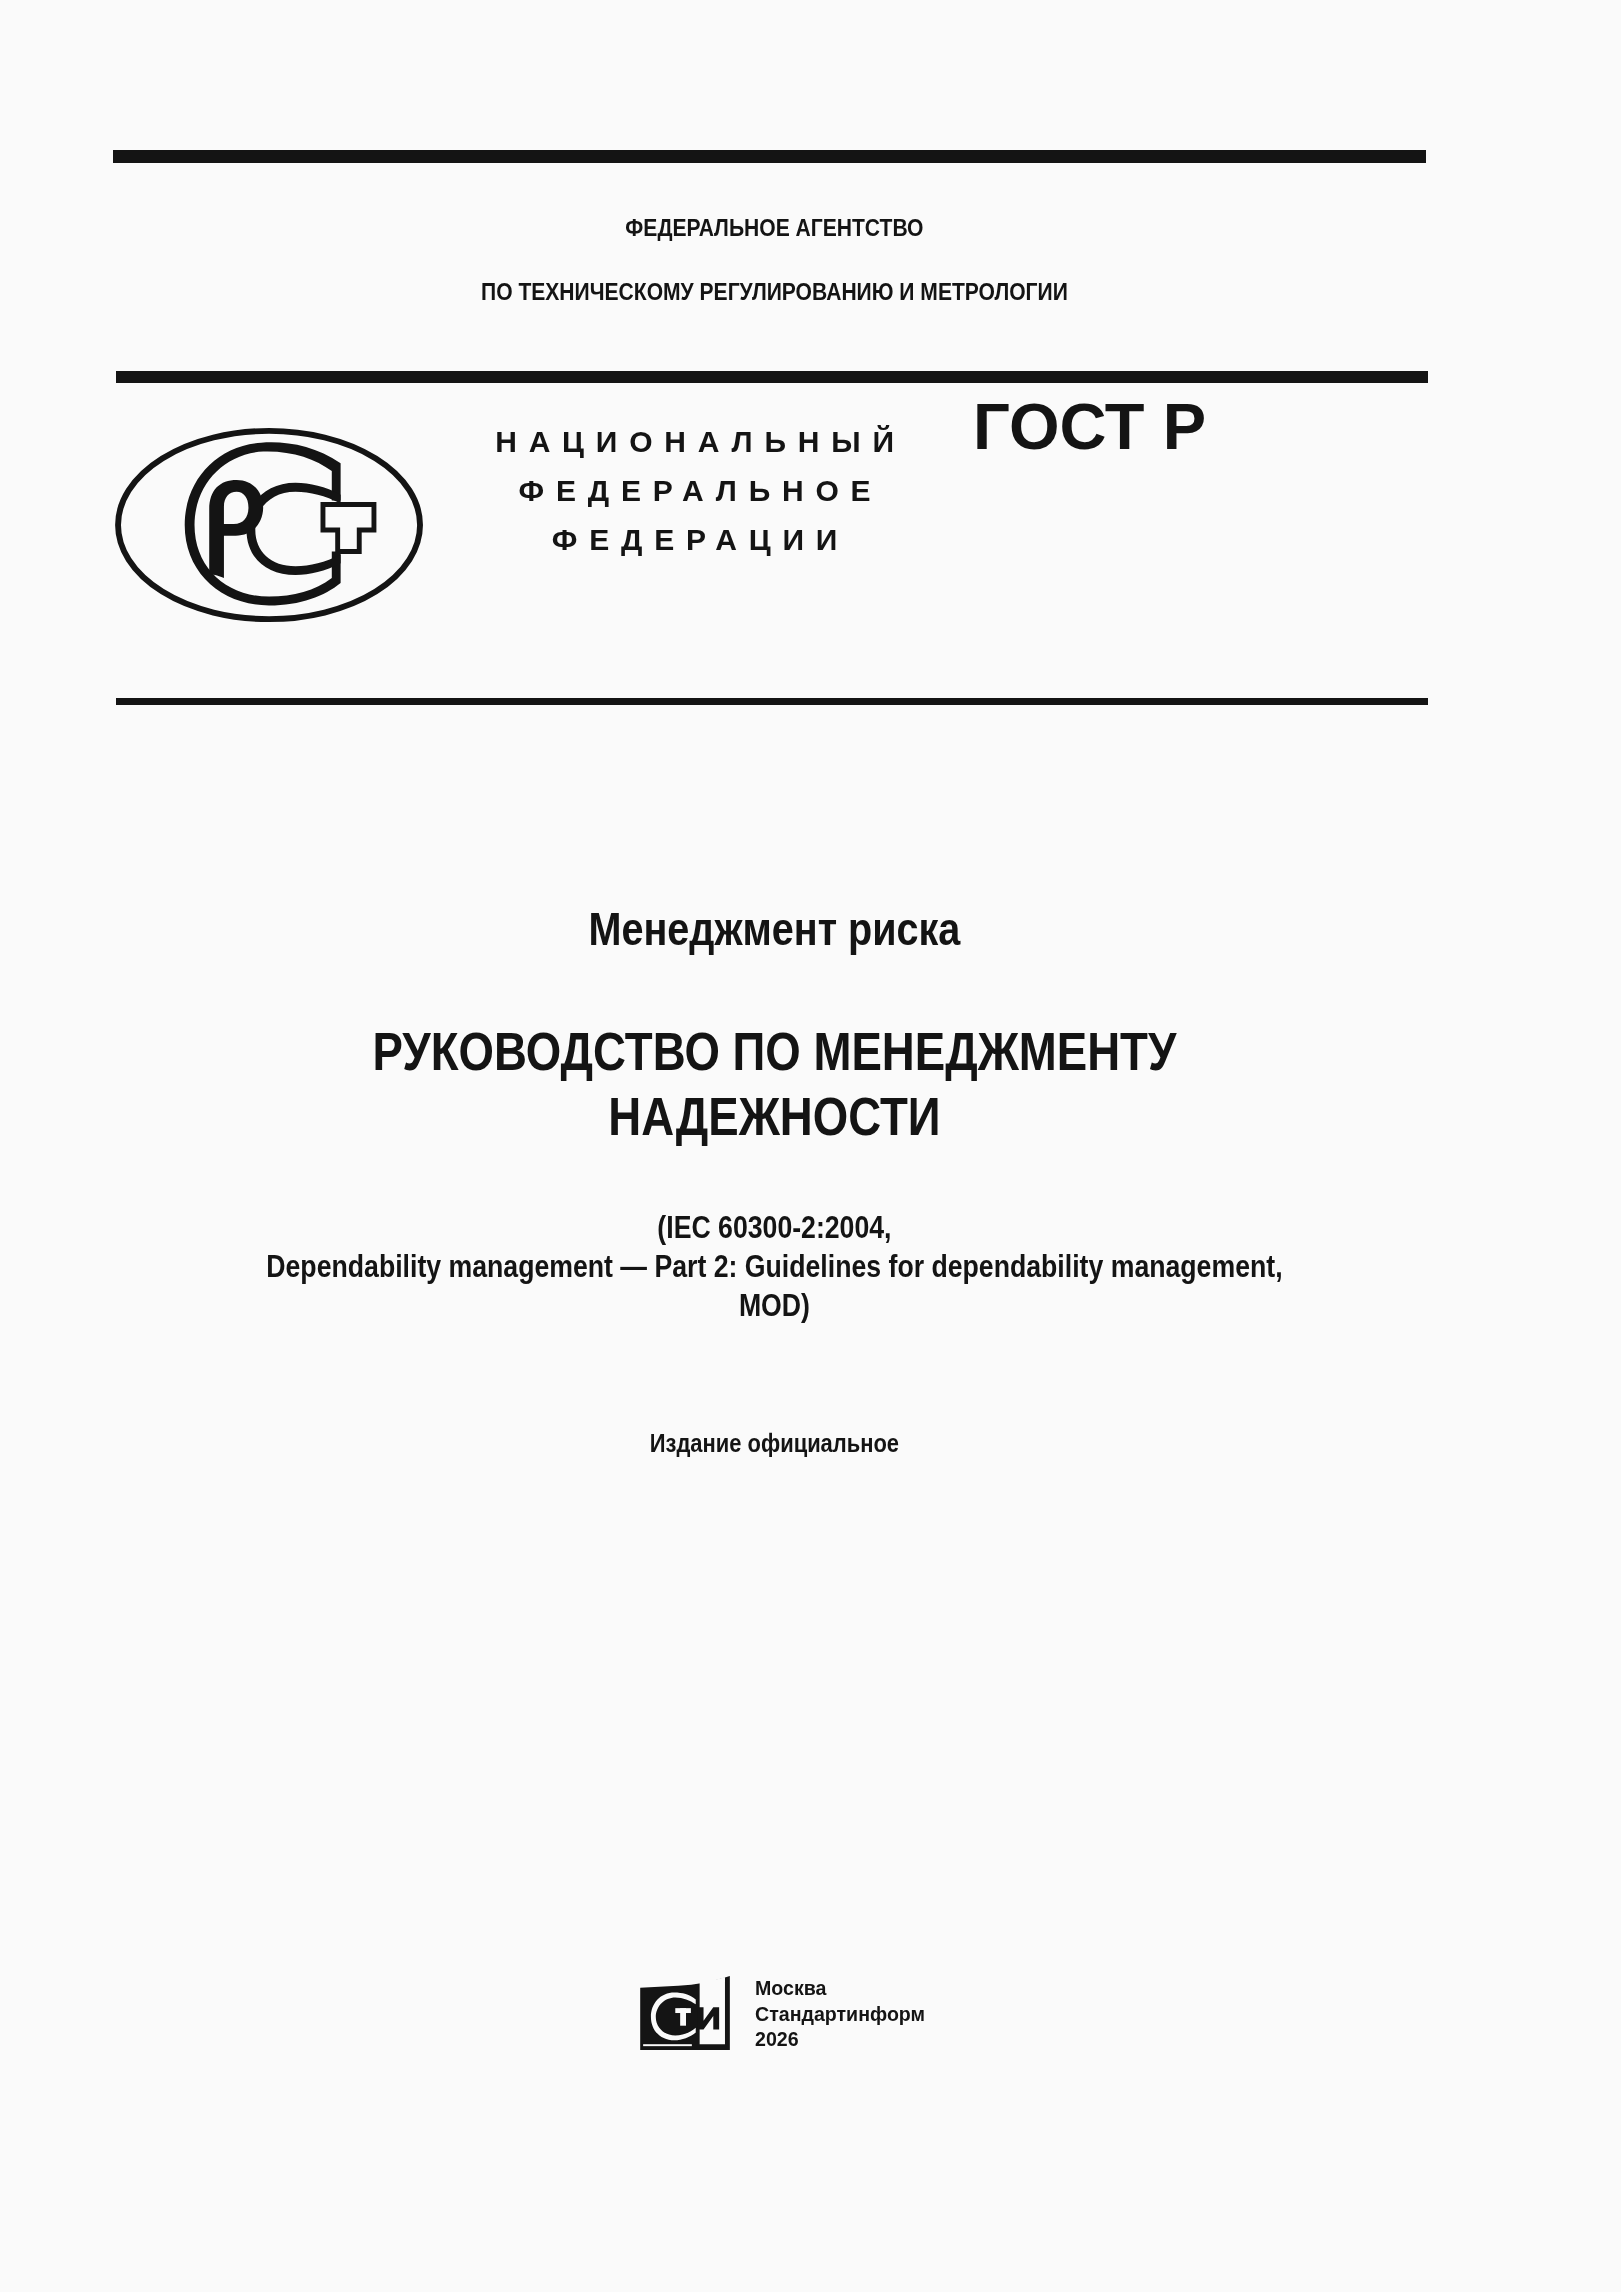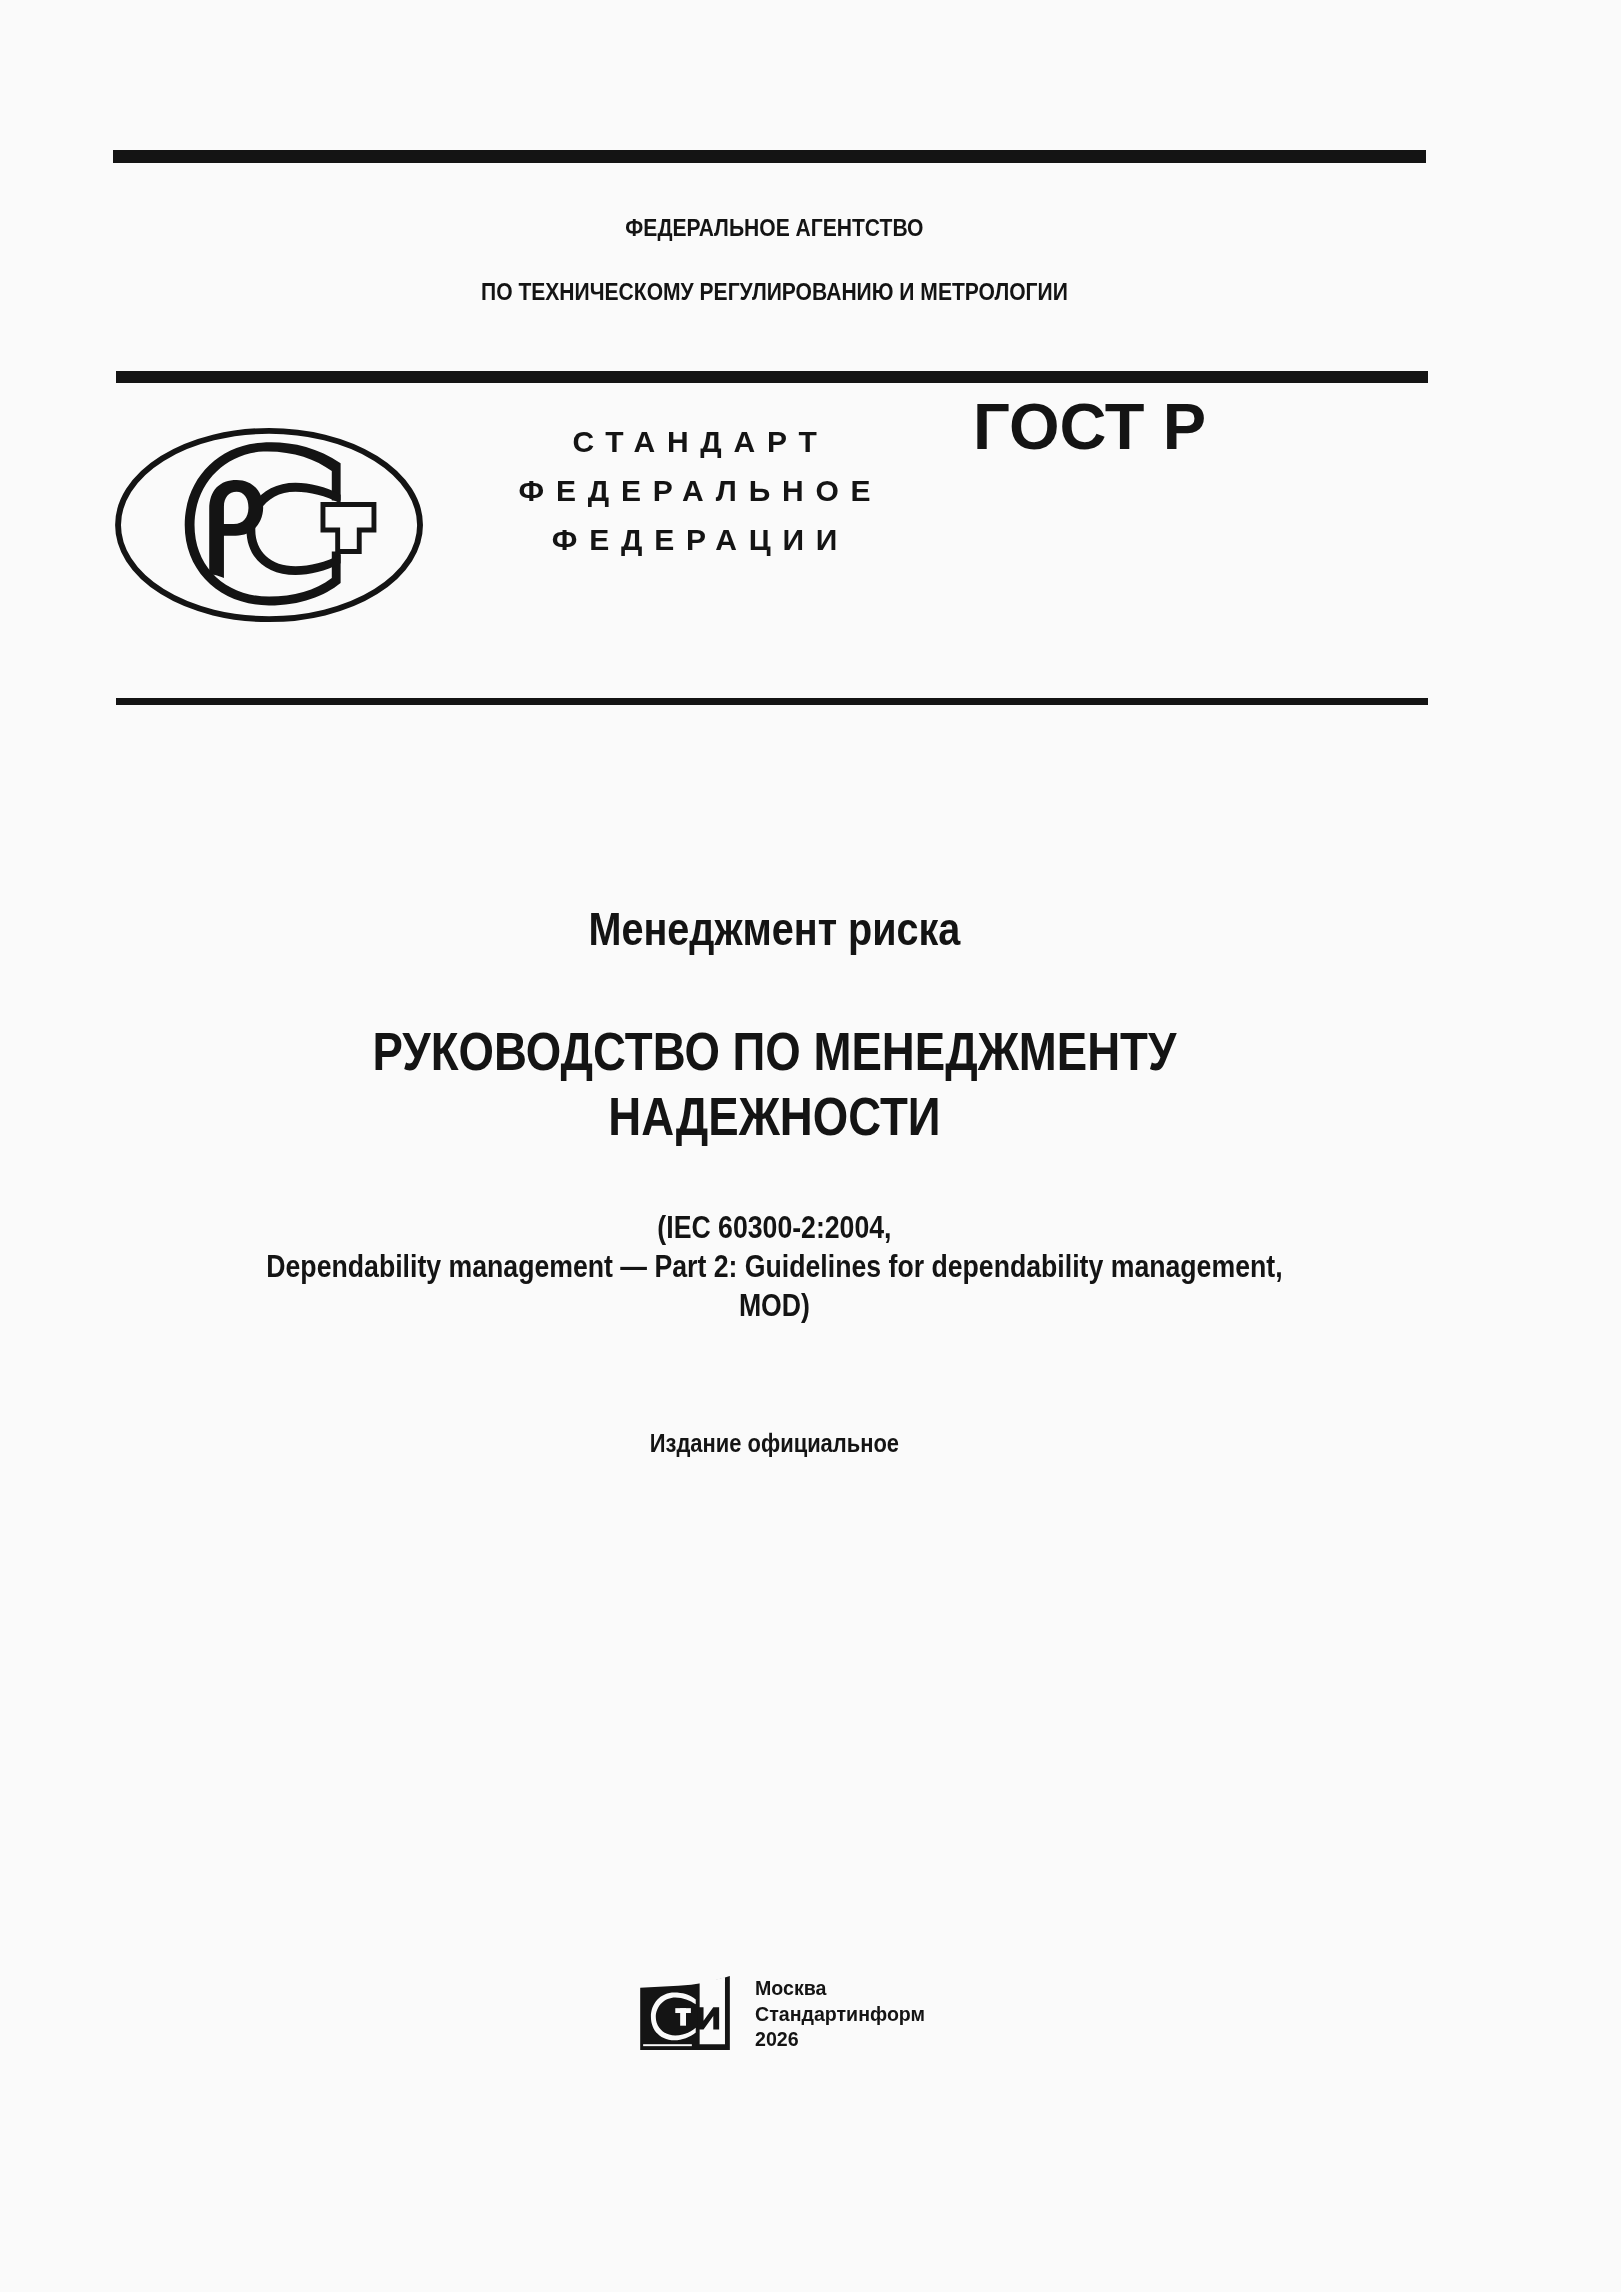--- a/index.html
+++ b/index.html
@@ -73,21 +73,21 @@
 
     <path d="M 231 70 C 215 62 200 58 185 58 C 155 58 135 78 135 106 C 135 134 155 152 185 152 C 200 152 215 148 231 140 L 231 131 C 215 139 200 143 185 143 C 160 143 144 128 144 106 C 144 84 160 67 185 67 C 200 67 215 71 231 79 Z" fill="#141414"></path>
 
     <path d="M 97 150 L 97 85 C 97 65 108 55 125 55 C 142 55 152 68 152 83 C 152 100 140 112 124 112 L 112 112 L 112 155 C 105 152 100 152 97 150 Z M 112 100 L 122 100 C 132 100 137 93 137 83 C 137 73 132 67 125 67 C 117 67 112 73 112 82 Z" fill="#141414"></path>
 
     <path d="M 213 80 L 265 80 L 265 106 L 250 106 L 250 128 L 228 128 L 228 106 L 213 106 Z" fill="#fafafa" stroke="#141414" stroke-width="5"></path>
   </svg>
 </div>
 
 <div class="nat" style="top:417px;">
-  <div>СТАНДАРТ</div>
+  <div>НАЦИОНАЛЬНЫЙ</div>
   <div>ФЕДЕРАЛЬНОЕ</div>
   <div>ФЕДЕРАЦИИ</div>
 </div>
 
 <div class="gost">
   <div>ГОСТ Р</div>
 </div>
 
 <div class="subtitle">Менеджмент риска</div>
 

